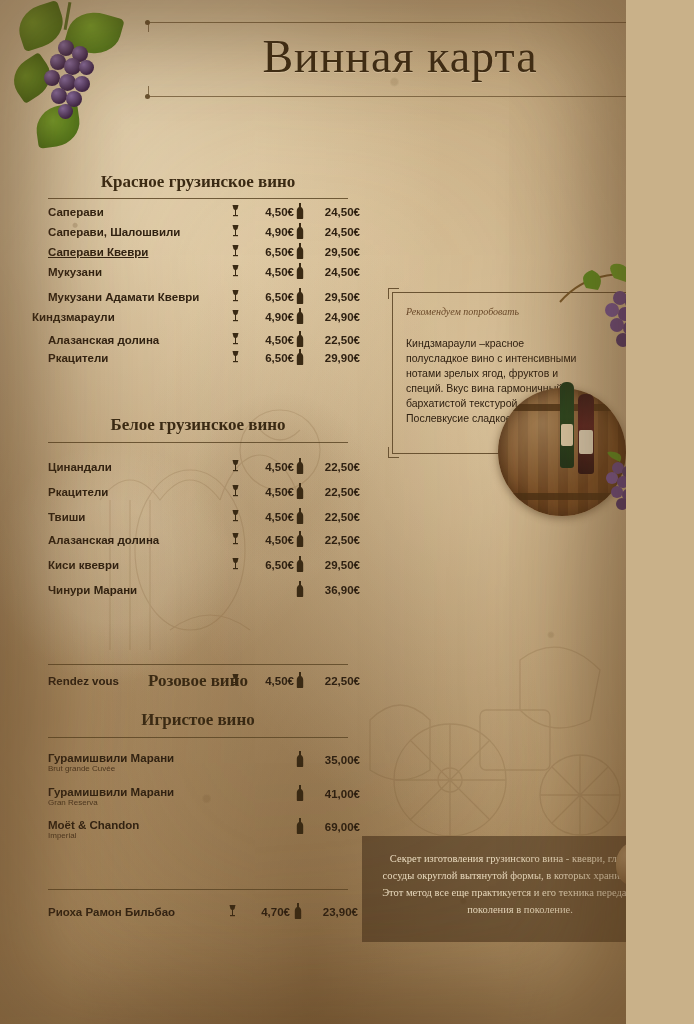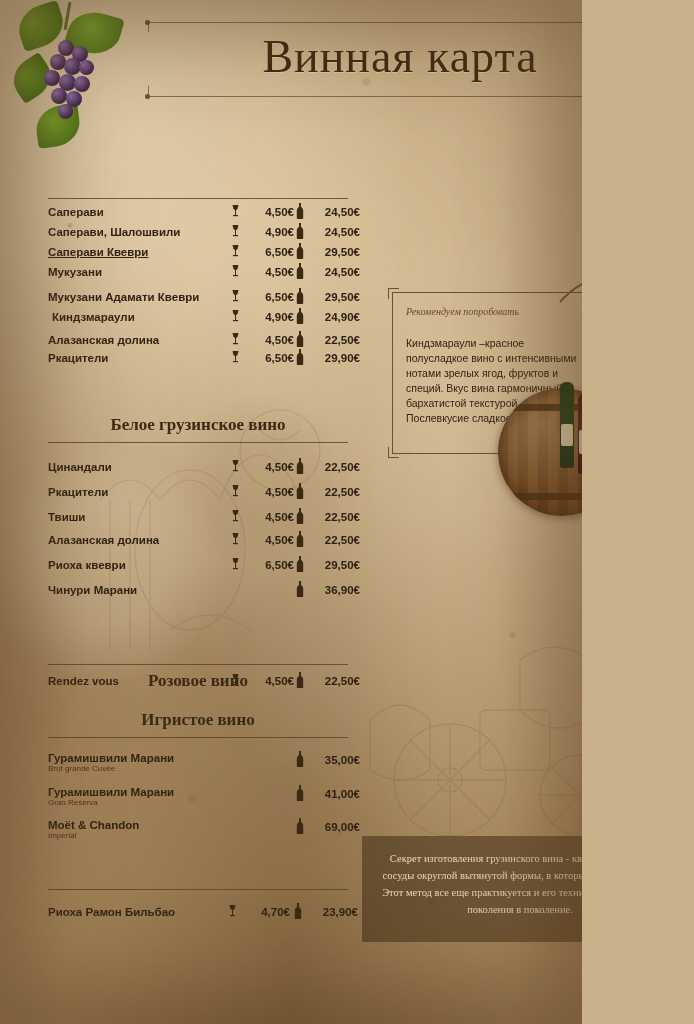--- a/index.html
+++ b/index.html
@@ -4,21 +4,21 @@
 <style>
   html,body{margin:0;padding:0;}
   body{
     width:694px;height:1024px;
     font-family:"Liberation Sans", sans-serif;
     background:#c9b189;
     overflow:hidden;
   }
   .page{
     position:relative;
-    width:582px;height:1024px;
+    width:626px;height:1024px;
     background:
       radial-gradient(ellipse at 20% 12%, rgba(255,243,214,0.55), rgba(255,243,214,0) 45%),
       radial-gradient(ellipse at 80% 40%, rgba(255,240,205,0.35), rgba(255,240,205,0) 50%),
       radial-gradient(ellipse at 50% 95%, rgba(92,62,30,0.45), rgba(92,62,30,0) 55%),
       radial-gradient(ellipse at 8% 70%, rgba(120,85,45,0.35), rgba(120,85,45,0) 50%),
       linear-gradient(160deg,#d8c197 0%, #cdb288 30%, #c4a87e 55%, #b89a6e 80%, #a98b60 100%);
     overflow:hidden;
   }
   
   .grain{
@@ -205,20 +205,21 @@
     <div class="berry" style="left:58px;top:56px;width:17px;height:17px;"></div>
     <div class="berry" style="left:73px;top:58px;width:15px;height:15px;"></div>
     <div class="berry" style="left:38px;top:68px;width:16px;height:16px;"></div>
     <div class="berry" style="left:53px;top:72px;width:17px;height:17px;"></div>
     <div class="berry" style="left:68px;top:74px;width:16px;height:16px;"></div>
     <div class="berry" style="left:45px;top:86px;width:16px;height:16px;"></div>
     <div class="berry" style="left:60px;top:89px;width:16px;height:16px;"></div>
     <div class="berry" style="left:52px;top:102px;width:15px;height:15px;"></div>
   </div>
 
+  <div class="sec-title" style="left:48px;top:172px;width:300px;">Красное грузинское вино</div>
   <div class="hr" style="left:48px;top:198px;width:300px;"></div>
 
   <div class="item" style="left:48px;top:206px;">Саперави</div>
   <div class="price" style="left:242px;top:206px;">4,50€</div>
   <div class="price" style="left:308px;top:206px;">24,50€</div>
 
   <div class="item" style="left:48px;top:226px;">Саперави, Шалошвили</div>
   <div class="price" style="left:242px;top:226px;">4,90€</div>
   <div class="price" style="left:308px;top:226px;">24,50€</div>
 
@@ -227,21 +228,21 @@
   <div class="price" style="left:308px;top:246px;">29,50€</div>
 
   <div class="item" style="left:48px;top:266px;">Мукузани</div>
   <div class="price" style="left:242px;top:266px;">4,50€</div>
   <div class="price" style="left:308px;top:266px;">24,50€</div>
 
   <div class="item" style="left:48px;top:291px;">Мукузани Адамати Квеври</div>
   <div class="price" style="left:242px;top:291px;">6,50€</div>
   <div class="price" style="left:308px;top:291px;">29,50€</div>
 
-  <div class="item" style="left:52px;top:311px;">Киндзмараули</div>
+  <div class="item" style="left:32px;top:311px;">Киндзмараули</div>
   <div class="price" style="left:242px;top:311px;">4,90€</div>
   <div class="price" style="left:308px;top:311px;">24,90€</div>
 
   <div class="item" style="left:48px;top:334px;">Алазанская долина</div>
   <div class="price" style="left:242px;top:334px;">4,50€</div>
   <div class="price" style="left:308px;top:334px;">22,50€</div>
 
   <div class="item" style="left:48px;top:352px;">Ркацители</div>
   <div class="price" style="left:242px;top:352px;">6,50€</div>
   <div class="price" style="left:308px;top:352px;">29,90€</div>
@@ -324,21 +325,21 @@
   <div class="price" style="left:308px;top:486px;">22,50€</div>
 
   <div class="item" style="left:48px;top:511px;">Твиши</div>
   <div class="price" style="left:242px;top:511px;">4,50€</div>
   <div class="price" style="left:308px;top:511px;">22,50€</div>
 
   <div class="item" style="left:48px;top:534px;">Алазанская долина</div>
   <div class="price" style="left:242px;top:534px;">4,50€</div>
   <div class="price" style="left:308px;top:534px;">22,50€</div>
 
-  <div class="item" style="left:48px;top:559px;">Риоха квеври</div>
+  <div class="item" style="left:48px;top:559px;">Киси квеври</div>
   <div class="price" style="left:242px;top:559px;">6,50€</div>
   <div class="price" style="left:308px;top:559px;">29,50€</div>
 
   <div class="item" style="left:48px;top:584px;">Чинури Марани</div>
   <div class="price" style="left:308px;top:584px;">36,90€</div>
 
   <svg class="glass-ico" style="left:231px;top:459px;width:9px;height:14px;" viewBox="0 0 9 14">
       <path d="M1.5 1h6l-1 4a2.5 2.5 0 0 1-4 0z" fill="#3a2a14"></path>
       <rect x="4" y="5" width="1" height="6" fill="#3a2a14"></rect>
       <rect x="2" y="11" width="5" height="1.2" fill="#3a2a14"></rect>

